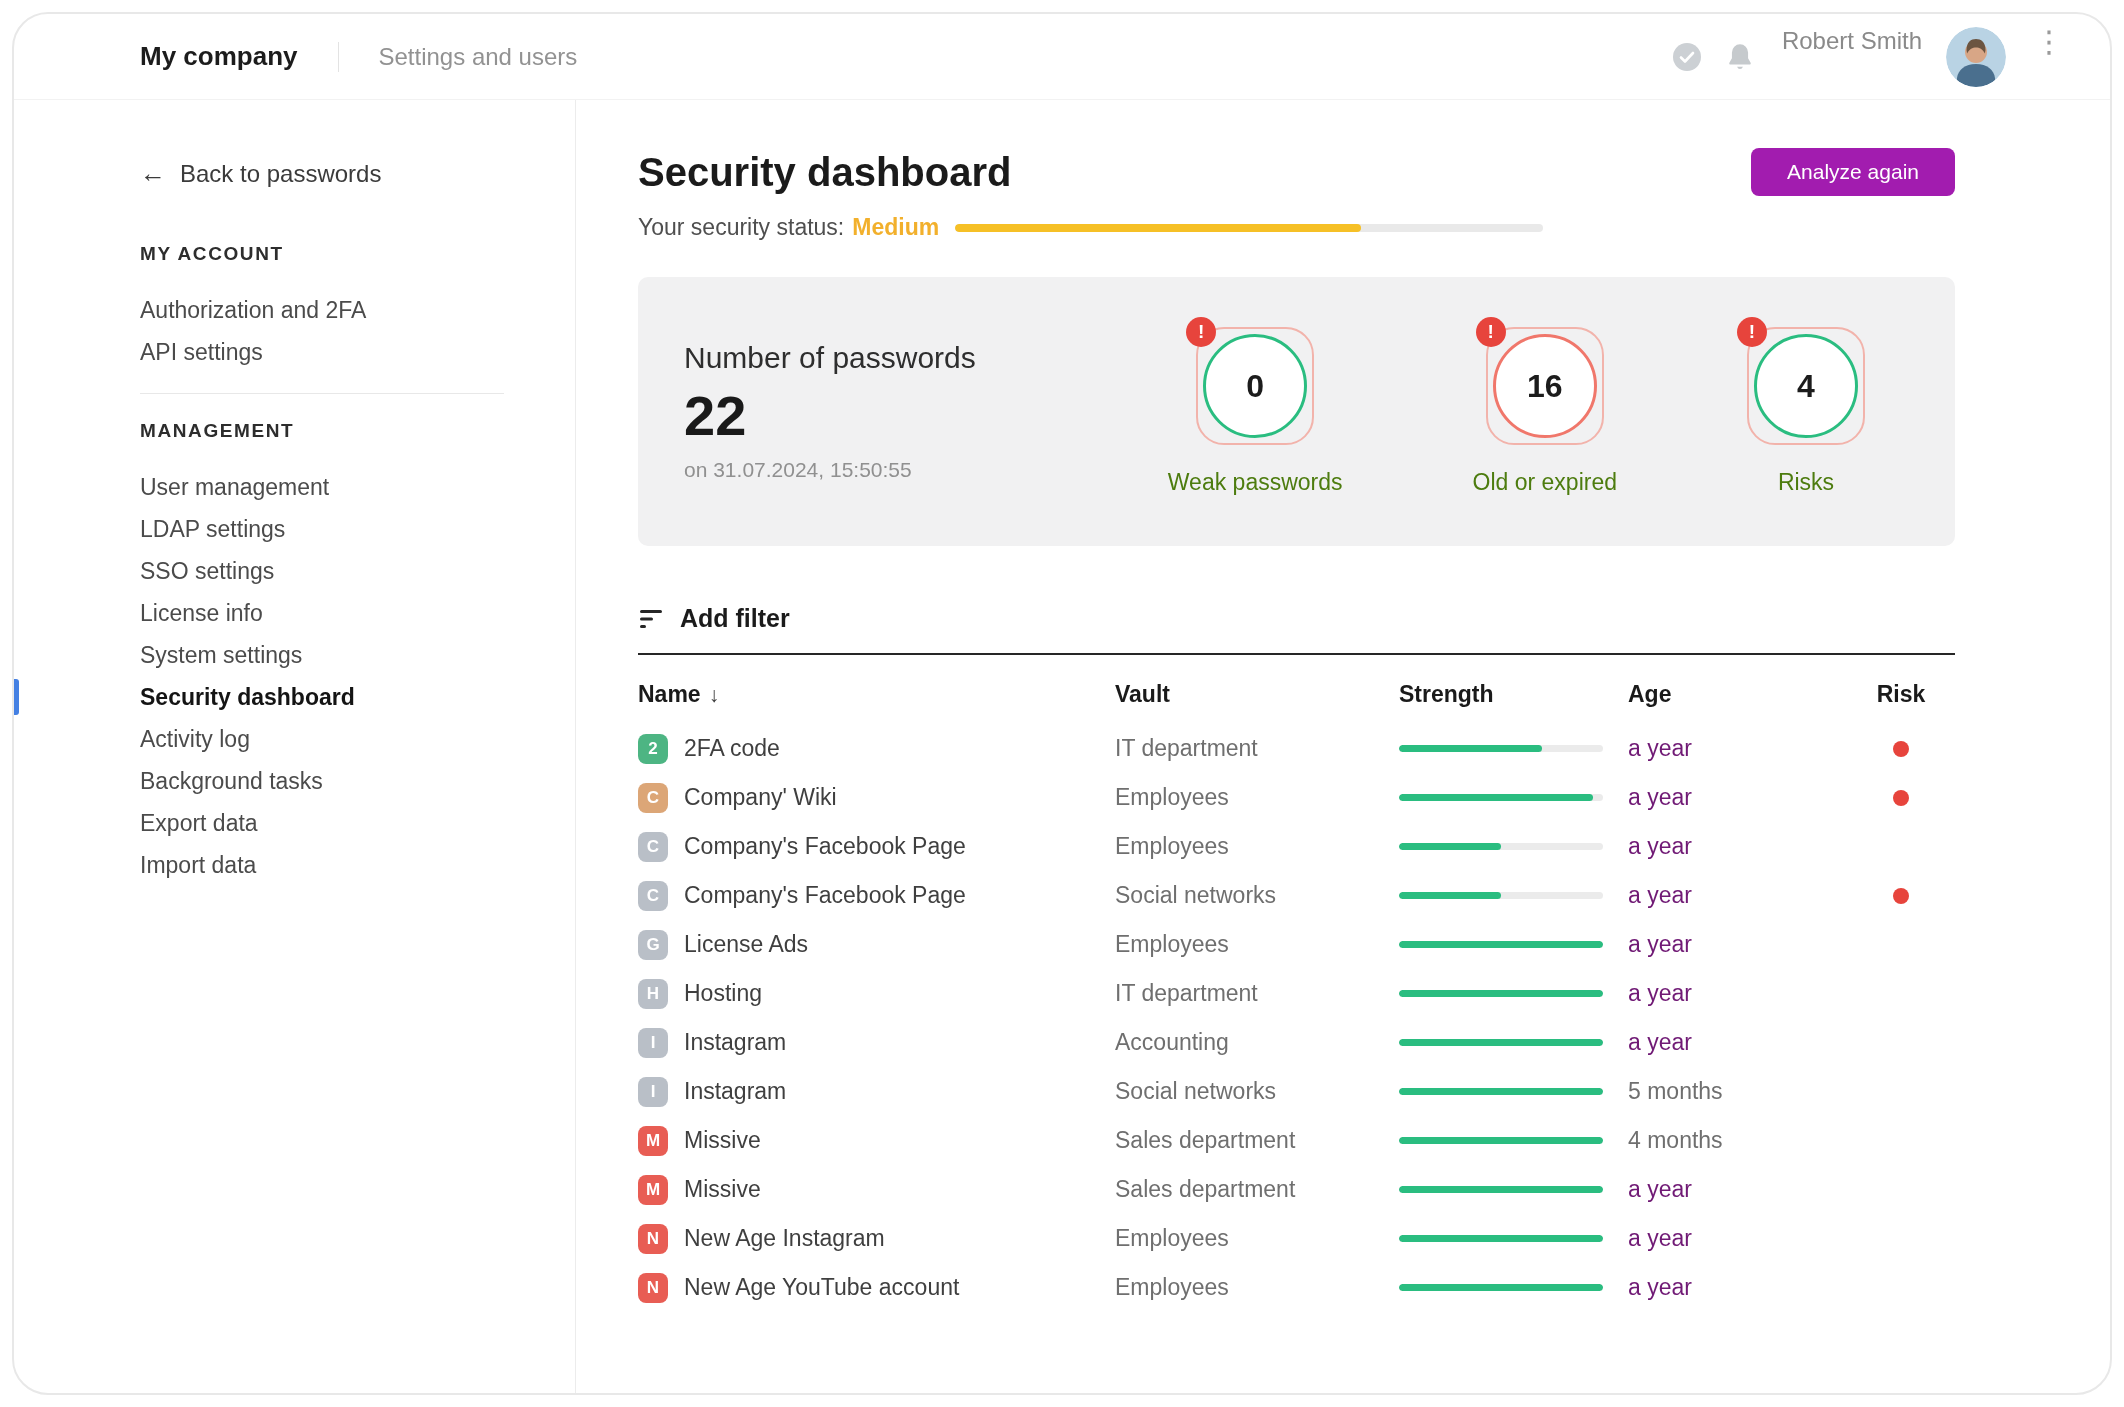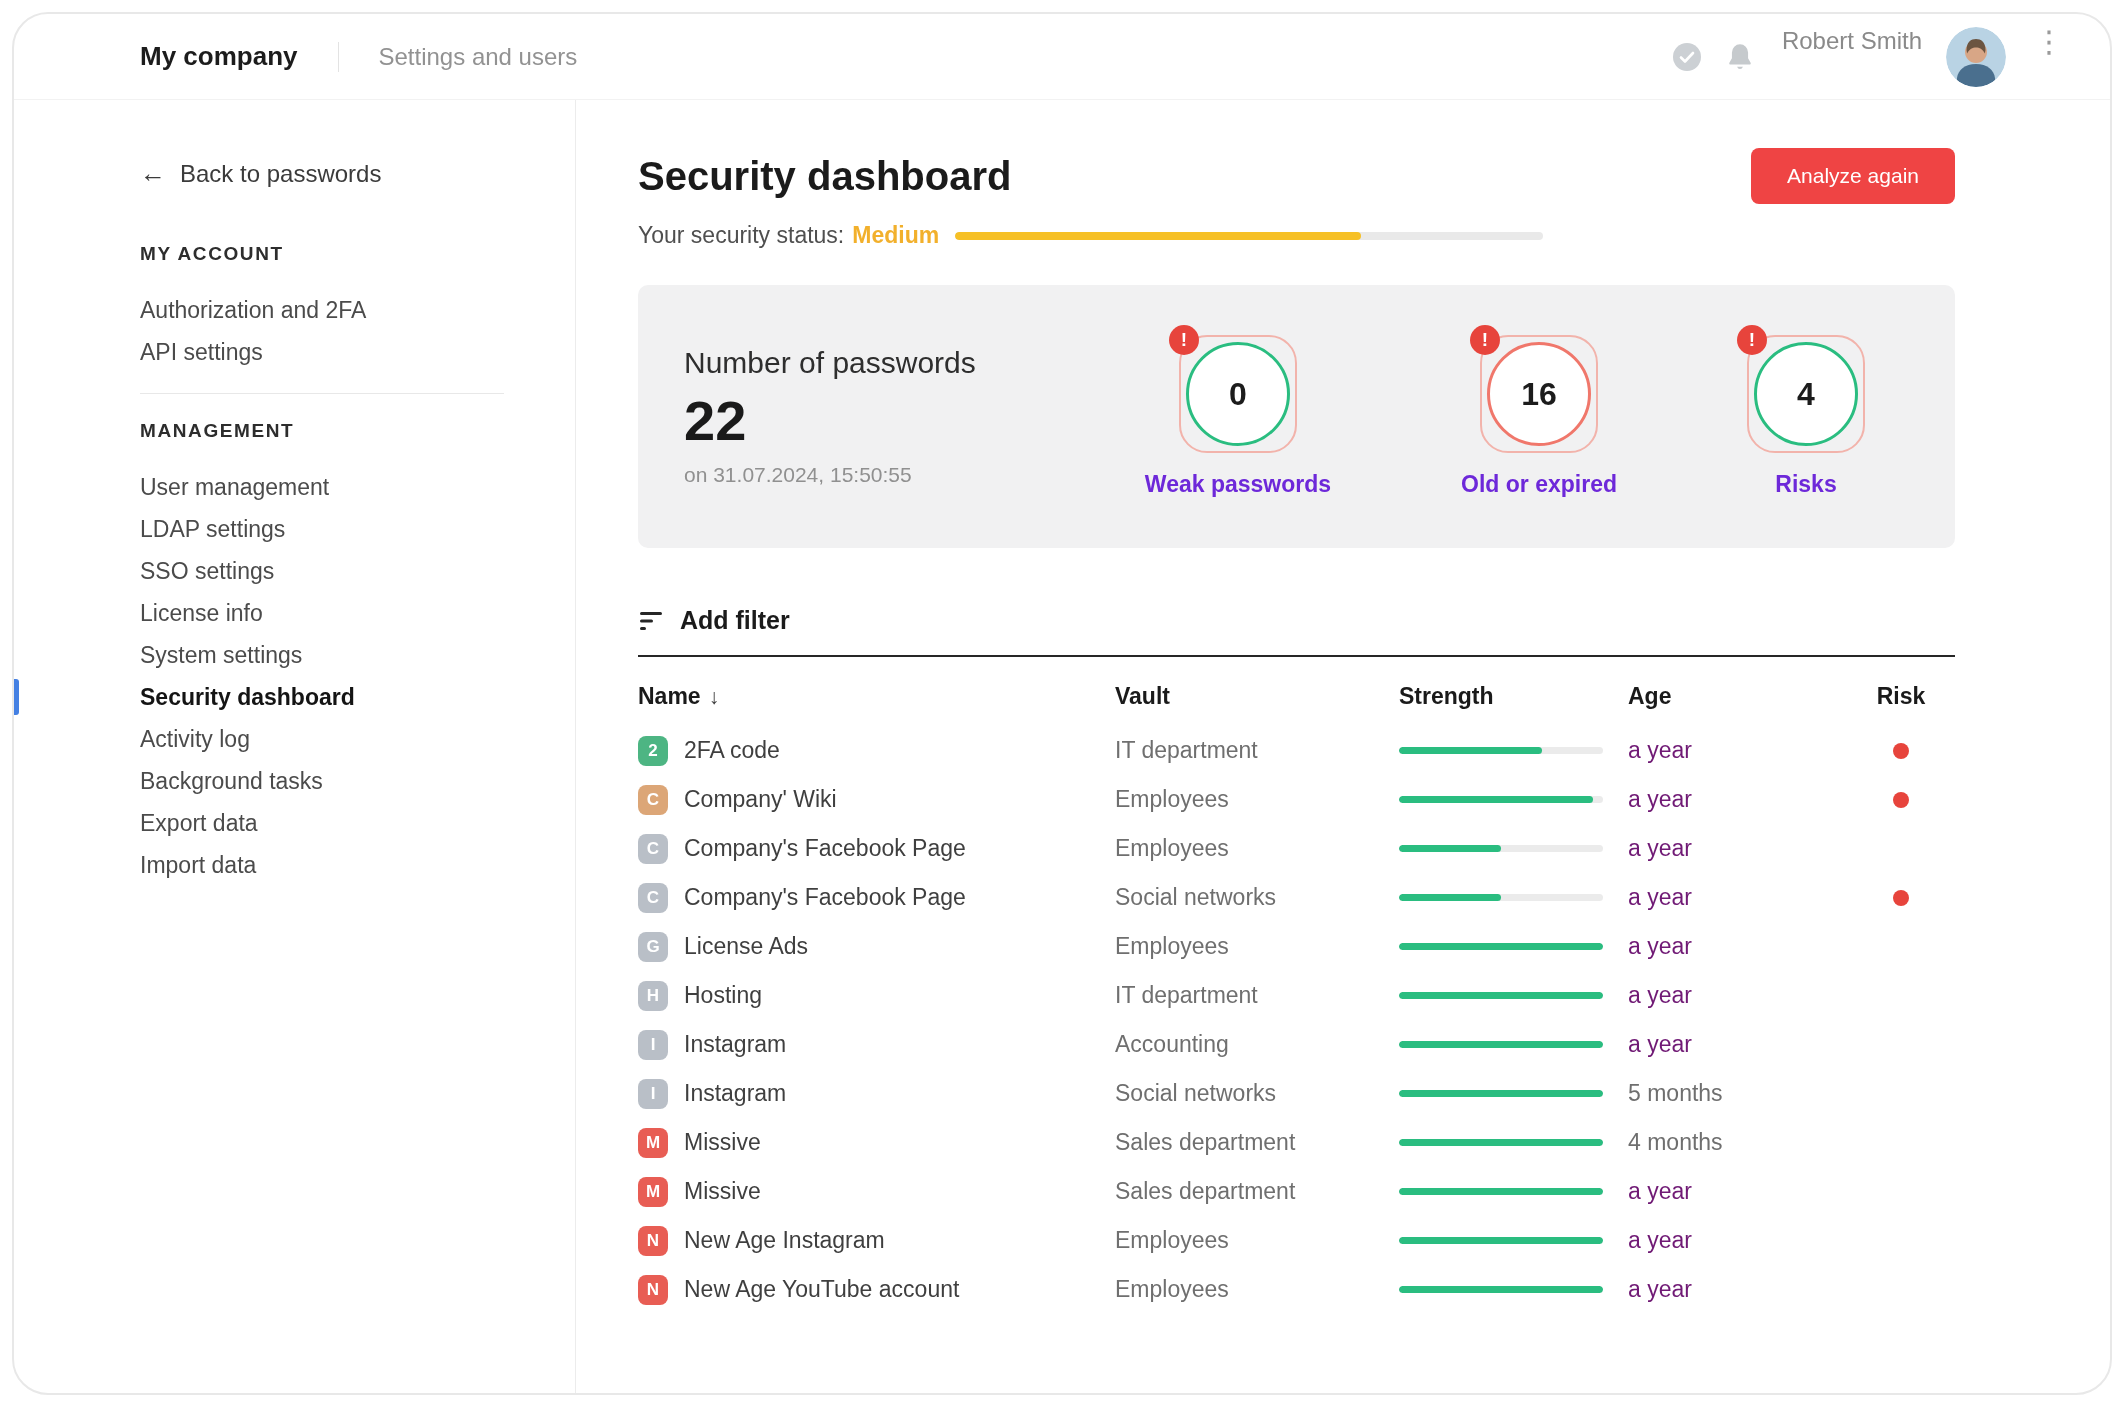--- a/index.html
+++ b/index.html
@@ -29,40 +29,40 @@
   .side-item.active { font-weight: 700; color: #141414; }
   .side-item.active::before { content: ""; position: absolute; left: -126px; top: 50%; transform: translateY(-50%); width: 5px; height: 36px; background: #4480e3; border-radius: 0 3px 3px 0; }
   .side-divider { height: 1px; background: #e8e8e8; width: 364px; margin: 20px 0 26px; }
   .side-section { margin-bottom: 6px; }
 
   
   .main { flex: 1; padding: 48px 0 0 62px; }
   .content { width: 1317px; }
   .title-row { display: flex; align-items: center; justify-content: space-between; }
   h1 { font-size: 40px; font-weight: 700; color: #1b1b1b; }
-  .analyze-btn { background: #ef4444; border: none; color: #fff; font-family: "Liberation Sans", sans-serif; font-size: 21px; height: 56px; padding: 0 36px; border-radius: 8px; cursor: pointer; }
+  .analyze-btn { background: #a21caf; border: none; color: #fff; font-family: "Liberation Sans", sans-serif; font-size: 21px; height: 48px; padding: 0 36px; border-radius: 8px; cursor: pointer; }
 
   .status-row { display: flex; align-items: center; margin-top: 18px; }
   .status-label { font-size: 23px; color: #4f4f4f; }
   .status-value { font-size: 23px; font-weight: 700; color: #f2b02c; margin-left: 8px; }
   .status-track { width: 588px; height: 8px; background: #e9e9e9; border-radius: 4px; margin-left: 16px; overflow: hidden; }
   .status-fill { height: 100%; background: #f6c026; border-radius: 4px; width: 0; }
 
   
   .summary { margin-top: 36px; background: #f1f1f2; border-radius: 10px; padding: 50px 56px 50px 46px; display: flex; align-items: center; }
   .sum-left { width: 400px; }
   .sum-label { font-size: 30px; color: #2e2e2e; }
   .sum-count { font-size: 56px; font-weight: 700; color: #1a1a1a; margin-top: 8px; }
   .sum-date { font-size: 21px; color: #909090; margin-top: 10px; }
   .sum-stats { flex: 1; display: flex; justify-content: flex-end; gap: 130px; padding-right: 34px; }
   .stat { display: flex; flex-direction: column; align-items: center; }
   .stat-square { position: relative; width: 118px; height: 118px; border: 2px solid #f2b3ab; border-radius: 28px; display: flex; align-items: center; justify-content: center; }
   .stat-circle { width: 104px; height: 104px; border: 3px solid #2abd80; border-radius: 50%; display: flex; align-items: center; justify-content: center; font-size: 32px; font-weight: 700; color: #1c1c1c; background: #fff; }
   .stat-badge { position: absolute; top: -12px; left: -12px; width: 30px; height: 30px; background: #e7443c; border-radius: 50%; color: #fff; font-size: 19px; font-weight: 700; display: flex; align-items: center; justify-content: center; }
-  .stat-label { margin-top: 18px; font-size: 23px; font-weight: 700; color: #6d28d9; white-space: nowrap; }
+  .stat-label { margin-top: 24px; font-size: 23px; font-weight: 400; color: #4d7c0f; white-space: nowrap; }
 
   
   .filter-row { display: flex; align-items: center; gap: 14px; margin-top: 58px; font-size: 25px; font-weight: 700; color: #1b1b1b; cursor: pointer; }
   .table-rule { margin-top: 20px; height: 2px; background: #262626; }
   .tgrid { display: grid; grid-template-columns: 477px 284px 229px 228px 90px; align-items: center; }
   .thead { padding: 26px 0 16px; font-size: 23px; font-weight: 700; color: #1a1a1a; }
   .name-th { display: flex; align-items: center; cursor: pointer; }
   .sort { margin-left: 8px; font-size: 21px; font-weight: 400; color: #3c3c3c; }
   .risk-th { text-align: center; }
   .trow { height: 49px; cursor: pointer; }

